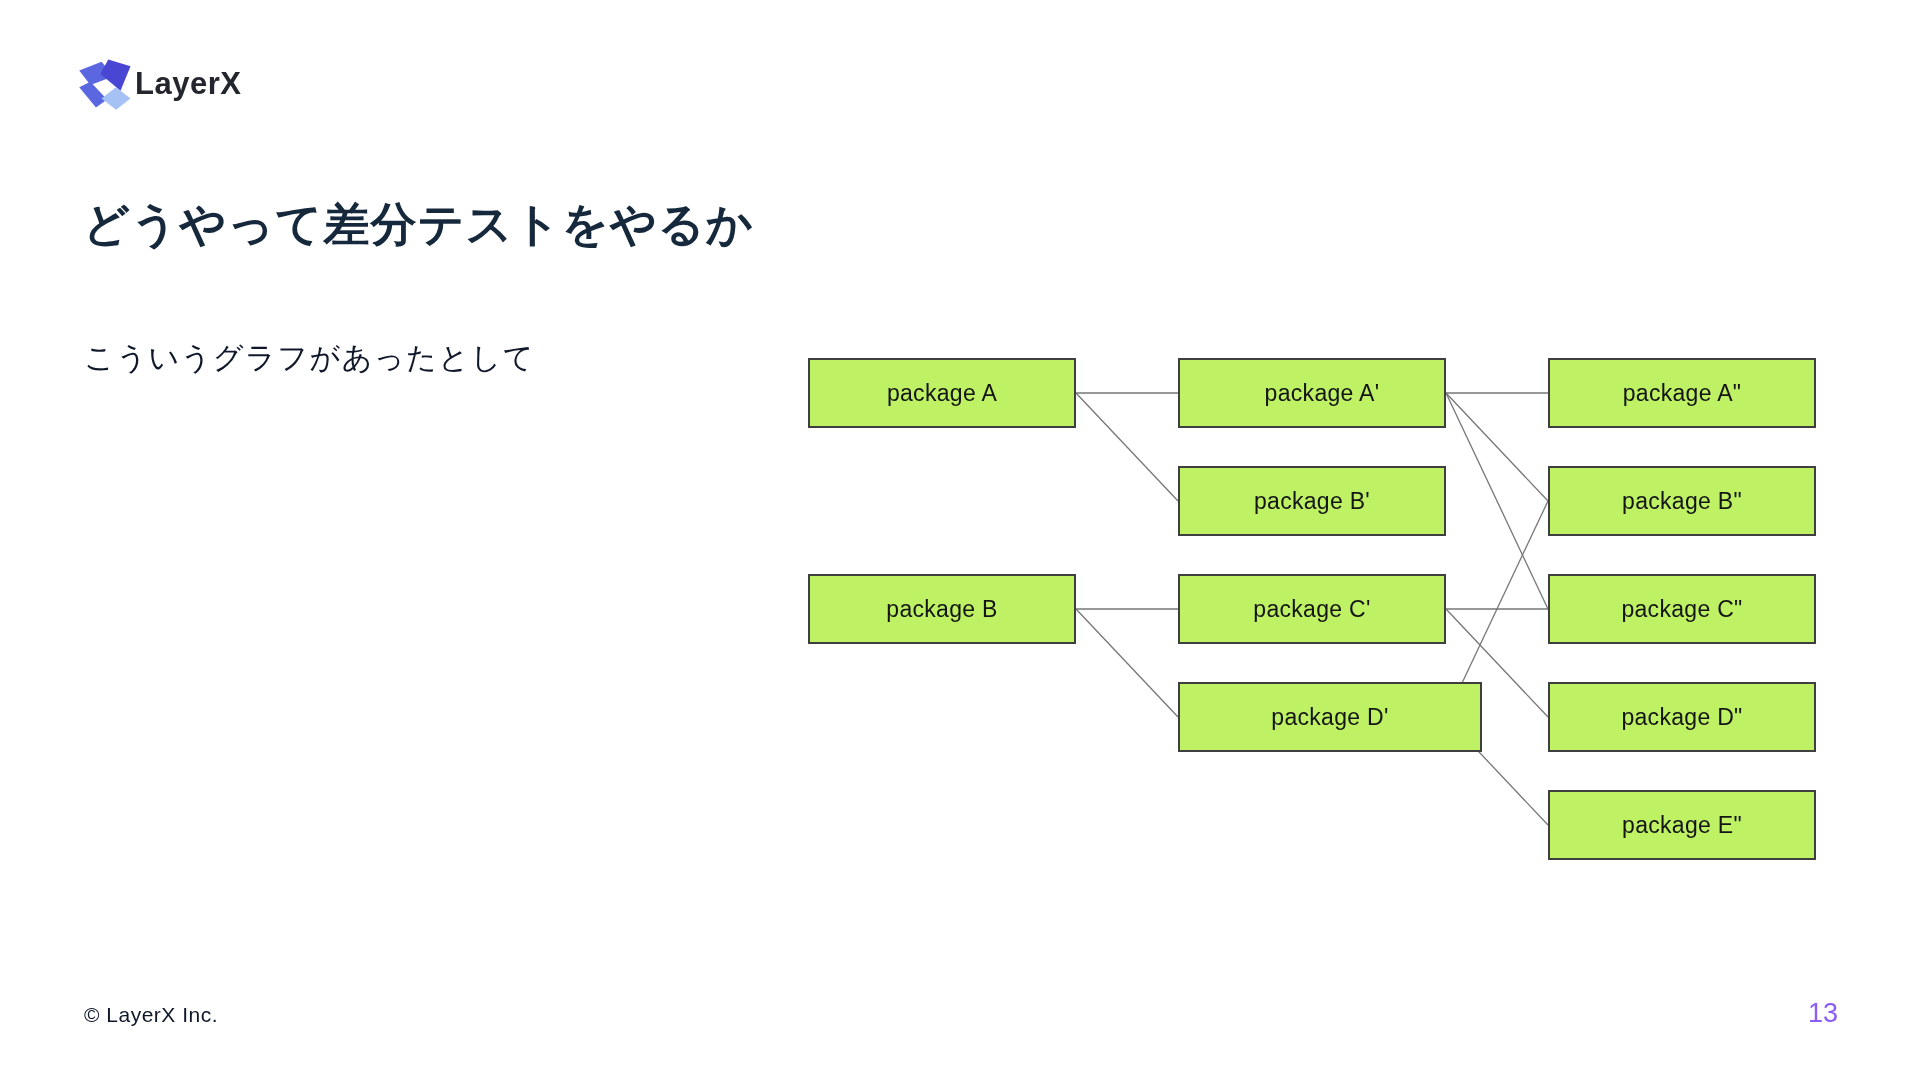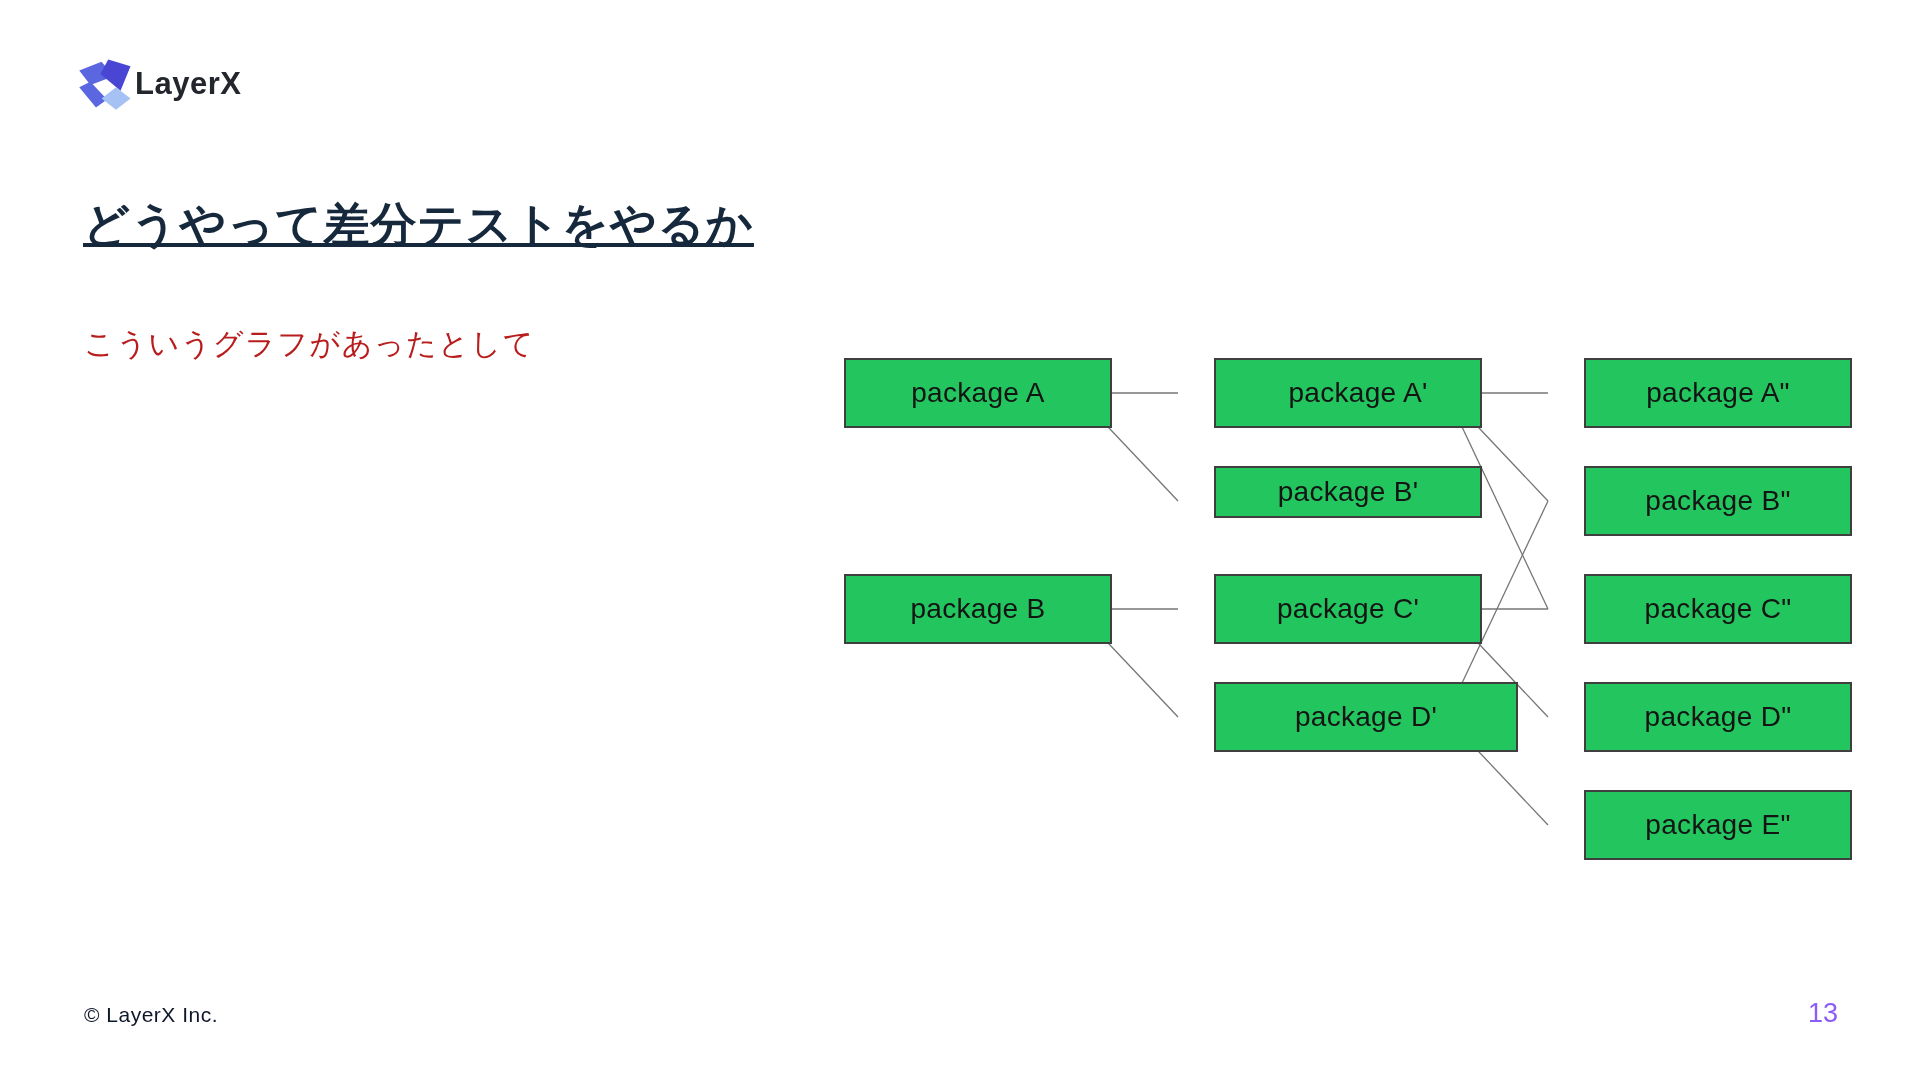--- a/index.html
+++ b/index.html
@@ -27,46 +27,44 @@
 
   
   .slide-title {
     position: absolute;
     left: 83px; top: 196px;
     font-size: 46px;
     font-weight: 800;
     color: #16283c;
     letter-spacing: 1px;
     line-height: 1.25;
-    text-decoration: underline;
   }
   .slide-subtitle {
     position: absolute;
-    left: 84px; top: 326px;
+    left: 84px; top: 340px;
     font-size: 30px;
     font-weight: 400;
-    color: #b91c1c;
+    color: #0f172a;
     letter-spacing: 1.5px;
     line-height: 1.2;
   }
 
   
   .diagram-layer { position: absolute; left: 0; top: 0; width: 1920px; height: 1080px; }
   .edges-svg { position: absolute; left: 0; top: 0; pointer-events: none; }
   .node {
     position: absolute;
-    background: #22c55e;
+    background: #bef264;
     border: 2px solid var(--node-border, #3f3f3f);
     display: flex;
     align-items: center;
     justify-content: center;
-    font-size: 28px;
+    font-size: 23px;
     color: #141414;
     letter-spacing: 0.3px;
-    margin-left: 36px;
   }
 
   
   .footer-copyright {
     position: absolute;
     left: 84px; top: 1003px;
     font-size: 21px;
     color: #0f172a;
     letter-spacing: 0.5px;
   }
@@ -104,21 +102,21 @@
       <line x1="1446" y1="393" x2="1548" y2="609" stroke="#767676" stroke-width="1.3"></line>
       <line x1="1446" y1="609" x2="1548" y2="609" stroke="#767676" stroke-width="1.3"></line>
       <line x1="1446" y1="609" x2="1548" y2="717" stroke="#767676" stroke-width="1.3"></line>
       <line x1="1446" y1="717" x2="1548" y2="501" stroke="#767676" stroke-width="1.3"></line>
       <line x1="1446" y1="717" x2="1548" y2="825" stroke="#767676" stroke-width="1.3"></line>
     </svg>
   <div>
       <div class="node" style="left: 808px; top: 358px; width: 268px; height: 70px;">package A</div>
       <div class="node" style="left: 808px; top: 574px; width: 268px; height: 70px;">package B</div>
       <div class="node" style="left: 1178px; top: 358px; width: 268px; height: 70px; padding-left: 20px;">package A'</div>
-      <div class="node" style="left: 1178px; top: 466px; width: 268px; height: 52px;">package B'</div>
+      <div class="node" style="left: 1178px; top: 466px; width: 268px; height: 70px;">package B'</div>
       <div class="node" style="left: 1178px; top: 574px; width: 268px; height: 70px; text-align: right;">package C'</div>
       <div class="node" style="left: 1178px; top: 682px; width: 304px; height: 70px;">package D'</div>
       <div class="node" style="left: 1548px; top: 358px; width: 268px; height: 70px;">package A"</div>
       <div class="node" style="left: 1548px; top: 466px; width: 268px; height: 70px;">package B"</div>
       <div class="node" style="left: 1548px; top: 574px; width: 268px; height: 70px;">package C"</div>
       <div class="node" style="left: 1548px; top: 682px; width: 268px; height: 70px;">package D"</div>
       <div class="node" style="left: 1548px; top: 790px; width: 268px; height: 70px;">package E"</div>
     </div>
 </div>
 

